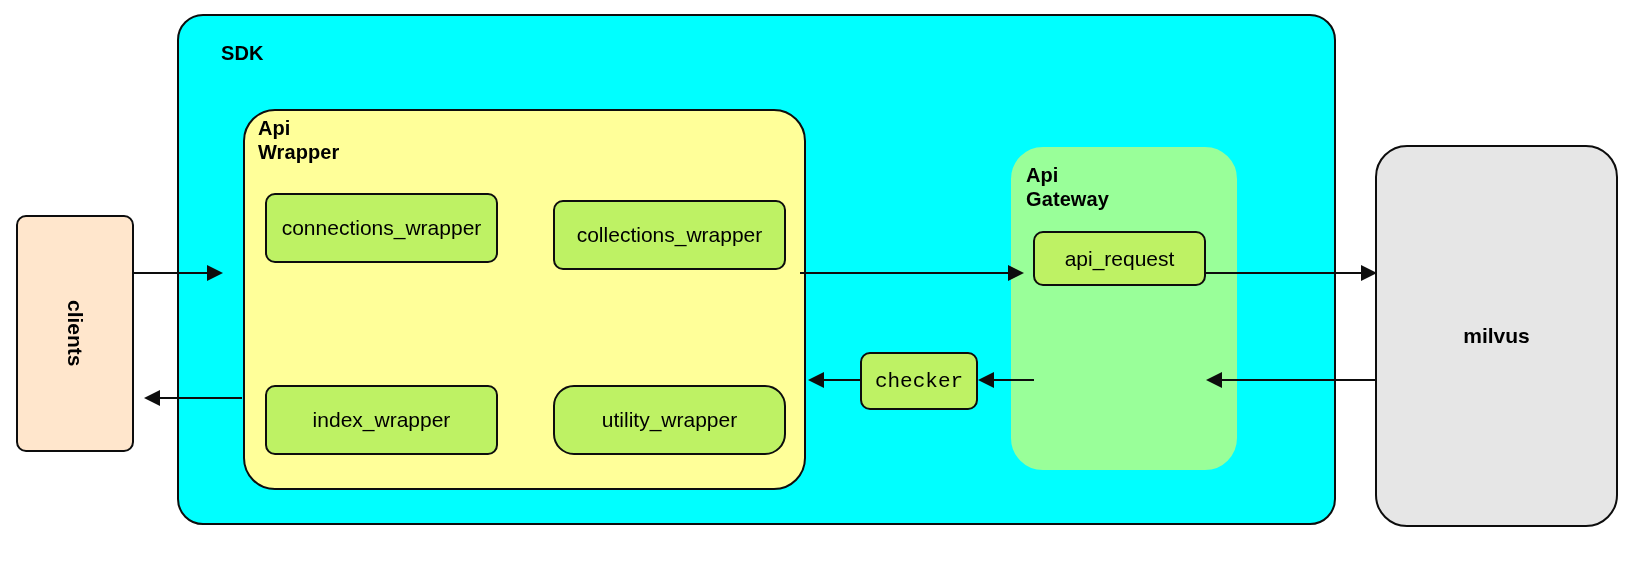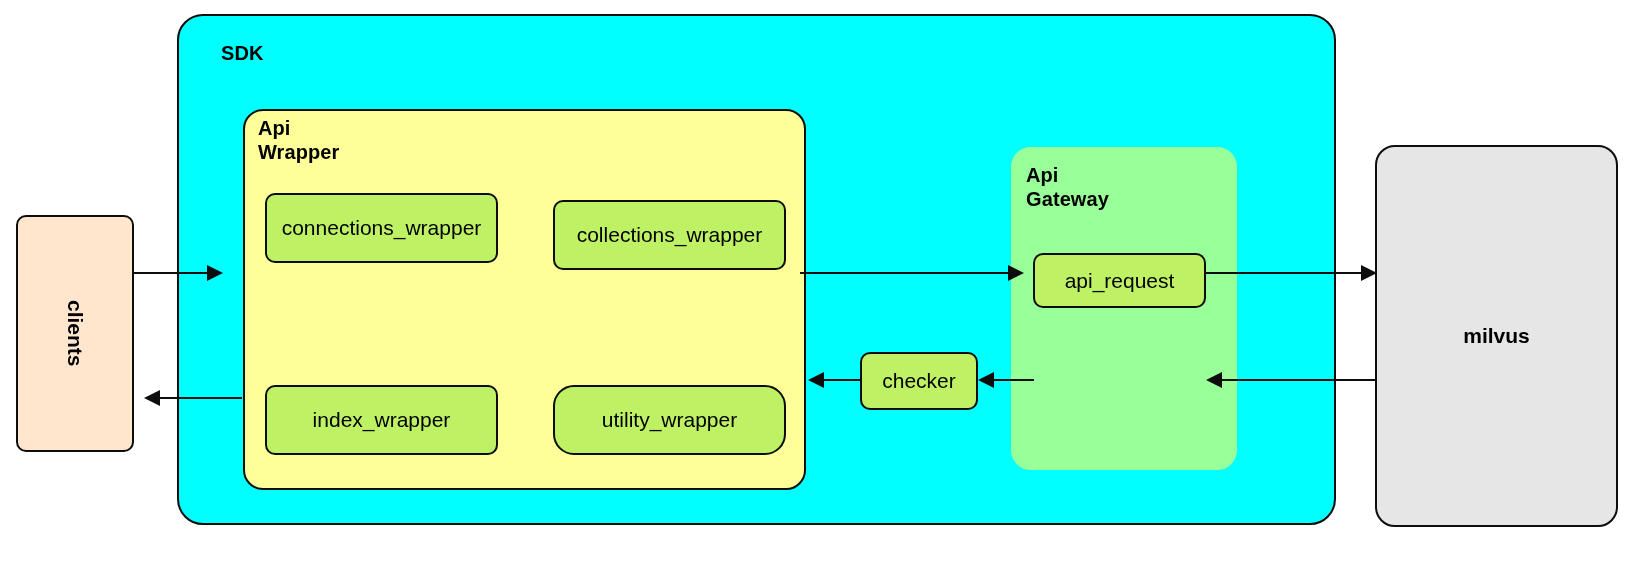--- a/index.html
+++ b/index.html
@@ -20,21 +20,21 @@
   }
 
   
   .box {
     position: absolute;
     border: 2px solid #0d0d0d;
     background: #bef264;
   }
 
   .rounded-lg  { border-radius: 26px; }
-  .rounded-md  { border-radius: 20px; }
+  .rounded-md  { border-radius: 32px; }
   .rounded-sm  { border-radius: 10px; }
 
   
   .group-title {
     position: absolute;
     font-weight: bold;
     font-size: 20px;
     color: #000000;
     line-height: 1.22;
     white-space: pre-line;
@@ -123,25 +123,25 @@
 
   <div class="box rounded-sm" style="left:553px; top:193px; width:233px; height:70px;margin-top:7px;">
     <span class="node-label">collections_wrapper</span>
   </div>
 
 
   <div class="box rounded-sm" style="left:553px; top:385px; width:233px; height:70px;border-radius:21px;">
     <span class="node-label">utility_wrapper</span>
   </div>
 
-  <div class="box rounded-sm" style="left:860px; top:352px; width:118px; height:58px;">
+  <div class="box rounded-sm" style="left:860px; top:352px; width:118px; height:58px;font-family:Liberation Mono, monospace;">
     <span class="node-label">checker</span>
   </div>
 
-  <div class="box rounded-sm" style="left:1033px; top:253px; width:173px; height:55px;text-decoration:underline;">
+  <div class="box rounded-sm" style="left:1033px; top:231px; width:173px; height:55px;text-decoration:underline;">
     <span class="node-label">api_request</span>
   </div>
 
 
   <div class="conn" style="left:134px; top:272px; width:75px;"></div>
   <div class="arrow-head right" style="left:207px; top:265px;"></div>
 
   <div class="conn" style="left:160px; top:397px; width:82px;"></div>
   <div class="arrow-head left" style="left:144px; top:390px;"></div>
 

